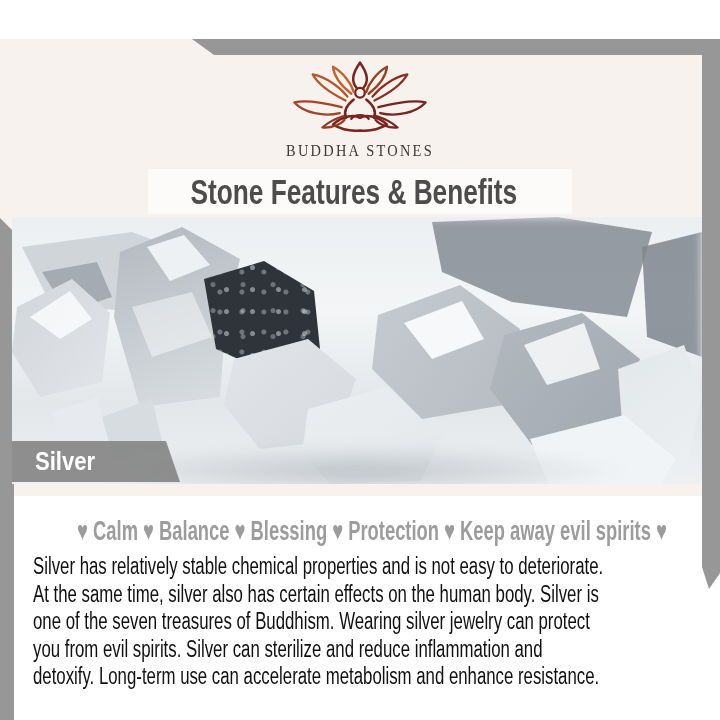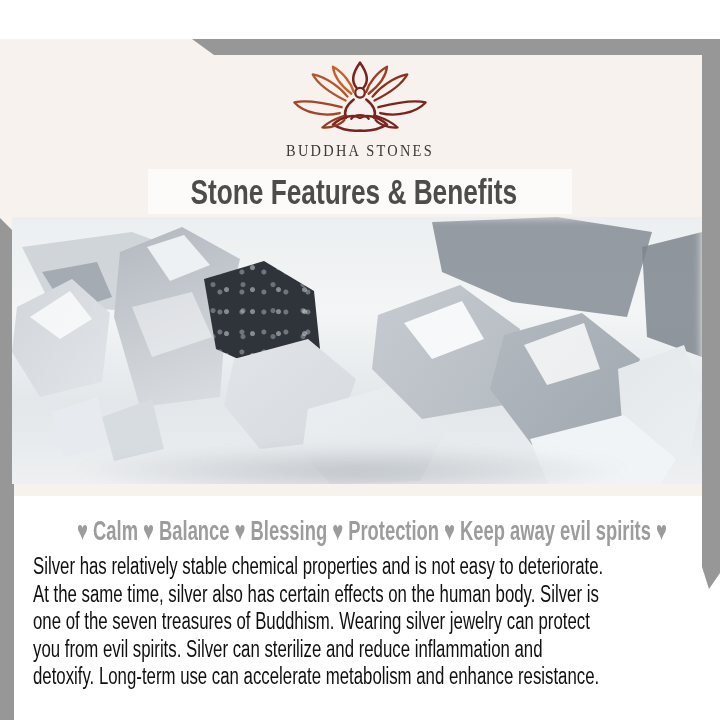--- a/index.html
+++ b/index.html
@@ -142,20 +142,23 @@
     <div class="rk r10"></div>
     <div class="rk r10b"></div>
     <div class="rk r11"></div>
     <div class="rk r11b"></div>
     <div class="rk r12"></div>
     <div class="rk r13"></div>
     <div class="rk r14"></div>
     <div class="rk r15"></div>
     <div class="rk r16"></div>
 
+    <div class="stone-label">
+      <span class="stone-label-text">Silver</span>
+    </div>
   </div>
 
   <div class="card">
     <div class="benefits-line">♥ Calm ♥ Balance ♥ Blessing ♥ Protection ♥ Keep away evil spirits ♥</div>
     <div class="paragraph">
       <div class="pline">Silver has relatively stable chemical properties and is not easy to deteriorate.</div>
       <div class="pline">At the same time, silver also has certain effects on the human body. Silver is</div>
       <div class="pline">one of the seven treasures of Buddhism. Wearing silver jewelry can protect</div>
       <div class="pline">you from evil spirits. Silver can sterilize and reduce inflammation and</div>
       <div class="pline">detoxify. Long-term use can accelerate metabolism and enhance resistance.</div>

